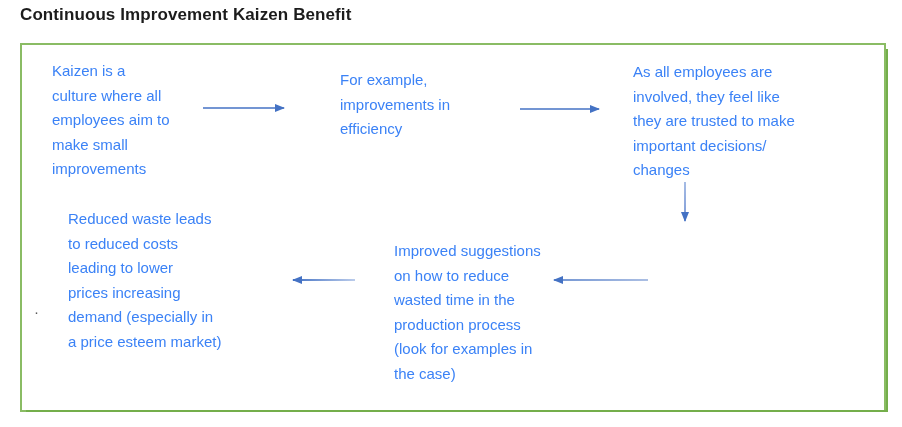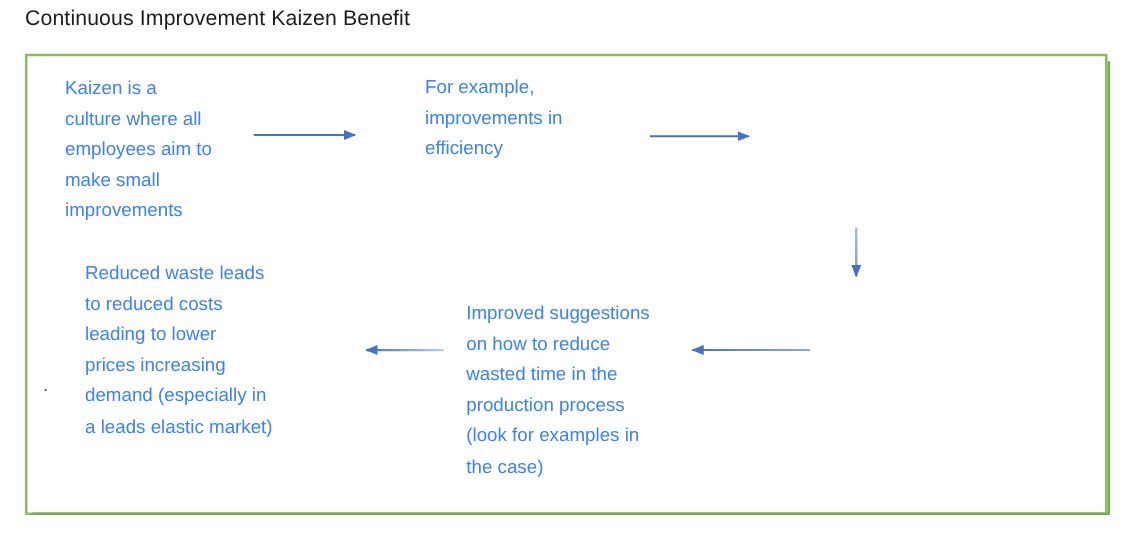--- a/index.html
+++ b/index.html
@@ -13,21 +13,21 @@
     height: 427px;
     overflow: hidden;
     font-family: "Liberation Sans", sans-serif;
     background: #ffffff;
   }
   .title {
     position: absolute;
     left: 20px;
     top: 5px;
     font-size: 17px;
-    font-weight: 400;
+    font-weight: 700;
     color: #1c1c1c;
     letter-spacing: 0.1px;
     white-space: nowrap;
   }
   .frame {
     position: absolute;
     left: 20px;
     top: 43px;
     width: 862px;
     height: 365px;
@@ -51,24 +51,24 @@
     background: #74ae4b;
   }
   .node {
     position: absolute;
     font-size: 15px;
     line-height: 24.5px;
     color: #3b82f6;
     white-space: pre-line;
   }
   .node-kaizen        { left: 52px;  top: 59px;  width: 170px; }
-  .node-example       { left: 340px; top: 58px;  width: 190px; }
+  .node-example       { left: 340px; top: 68px;  width: 190px; }
   .node-involved      { left: 633px; top: 60px;  width: 210px; }
   .node-esteem        { left: 632px; top: 236px; width: 200px; }
-  .node-suggestions   { left: 373px; top: 239px; width: 195px; }
+  .node-suggestions   { left: 394px; top: 239px; width: 195px; }
   .node-reduced       { left: 68px;  top: 207px; width: 195px; }
   .stray-bullet {
     position: absolute;
     left: 34px;
     top: 303px;
     font-size: 15px;
     color: #595959;
   }
   .arrow-layer {
     position: absolute;
@@ -91,32 +91,37 @@
   <div class="frame-shadow-bottom"></div>
 
   <div class="node node-kaizen">Kaizen is a
 culture where all
 employees aim to
 make small
 improvements</div>
   <div class="node node-example">For example,
 improvements in
 efficiency</div>
+  <div class="node node-involved">As all employees are
+involved, they feel like
+they are trusted to make
+important decisions/
+changes</div>
   <div class="node node-suggestions">Improved suggestions
 on how to reduce
 wasted time in the
 production process
 (look for examples in
 the case)</div>
   <div class="node node-reduced">Reduced waste leads
 to reduced costs
 leading to lower
 prices increasing
 demand (especially in
-a leads elastic market)</div>
+a price esteem market)</div>
 
   <div class="stray-bullet">·</div>
 
   <svg class="arrow-layer" width="902" height="427" viewBox="0 0 902 427" xmlns="http://www.w3.org/2000/svg">
     <defs>
       <marker id="headRight" markerWidth="12" markerHeight="10" refX="9" refY="4" orient="auto" markerUnits="userSpaceOnUse">
         <path d="M0,0 L10,4 L0,8 Z" fill="#4472C4"></path>
       </marker>
       <linearGradient id="gradDown" gradientUnits="userSpaceOnUse" x1="685" y1="182" x2="685" y2="221">
         <stop offset="0" stop-color="#A6BCE5"></stop>

